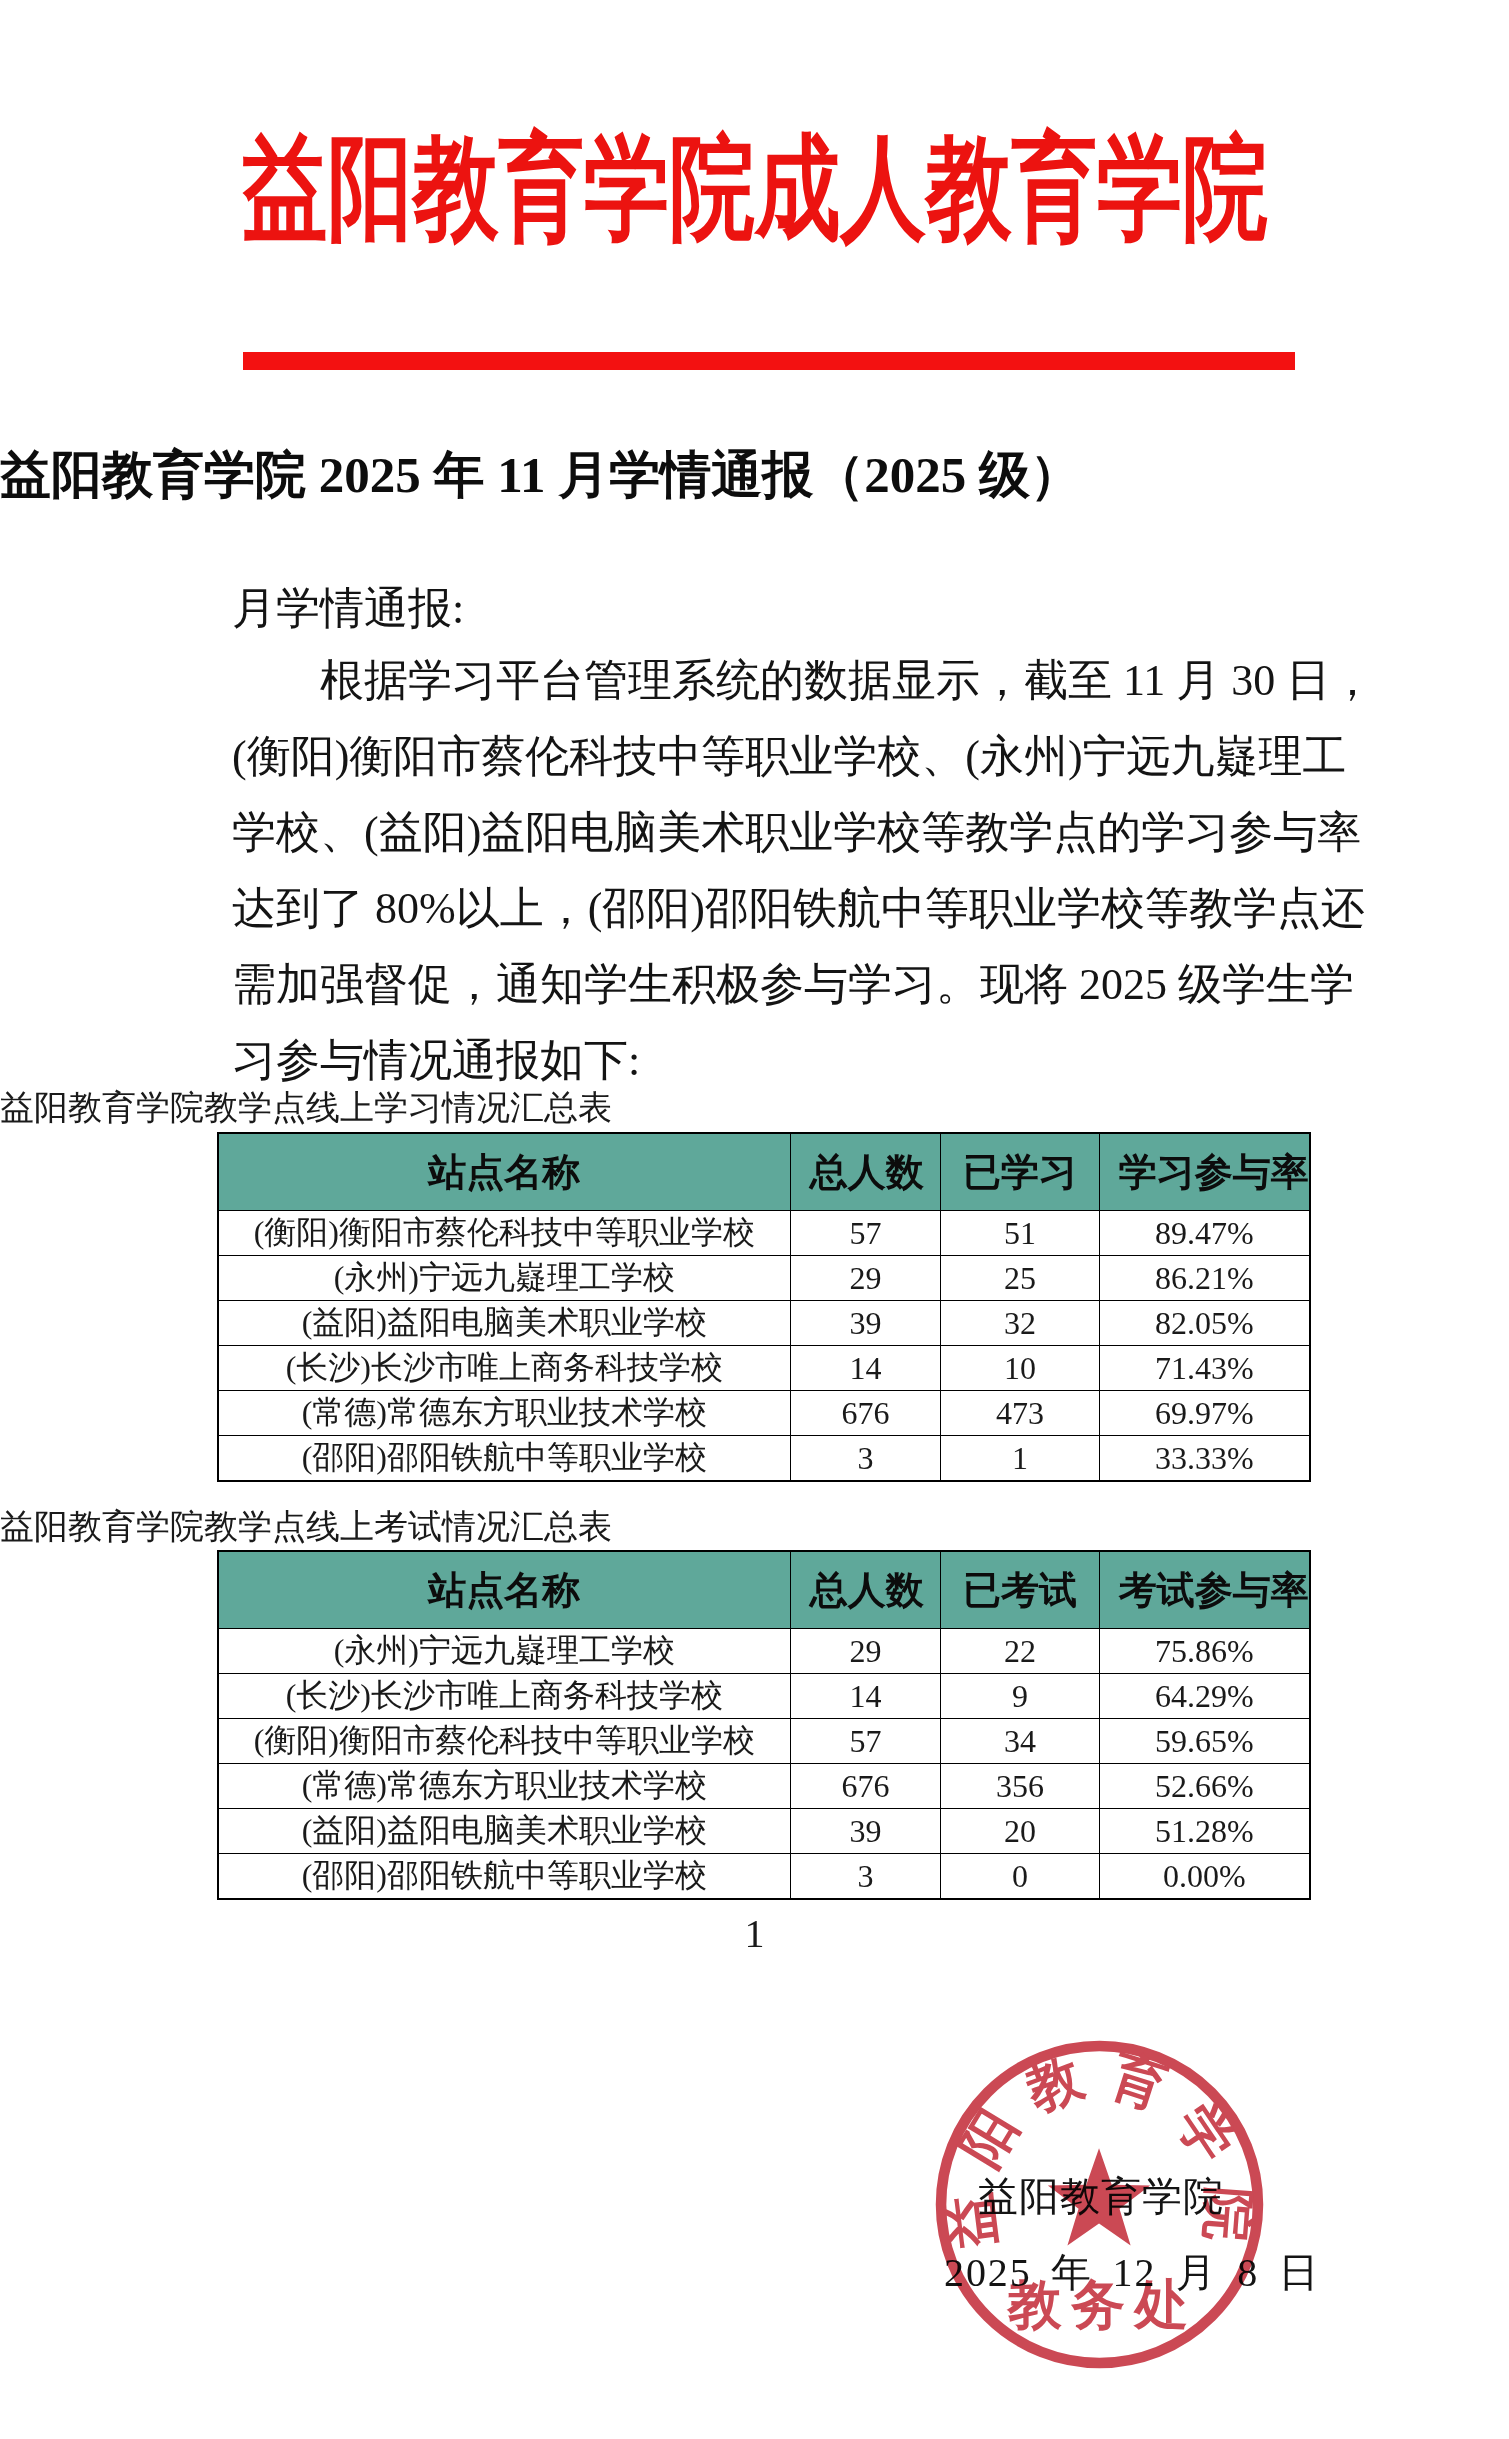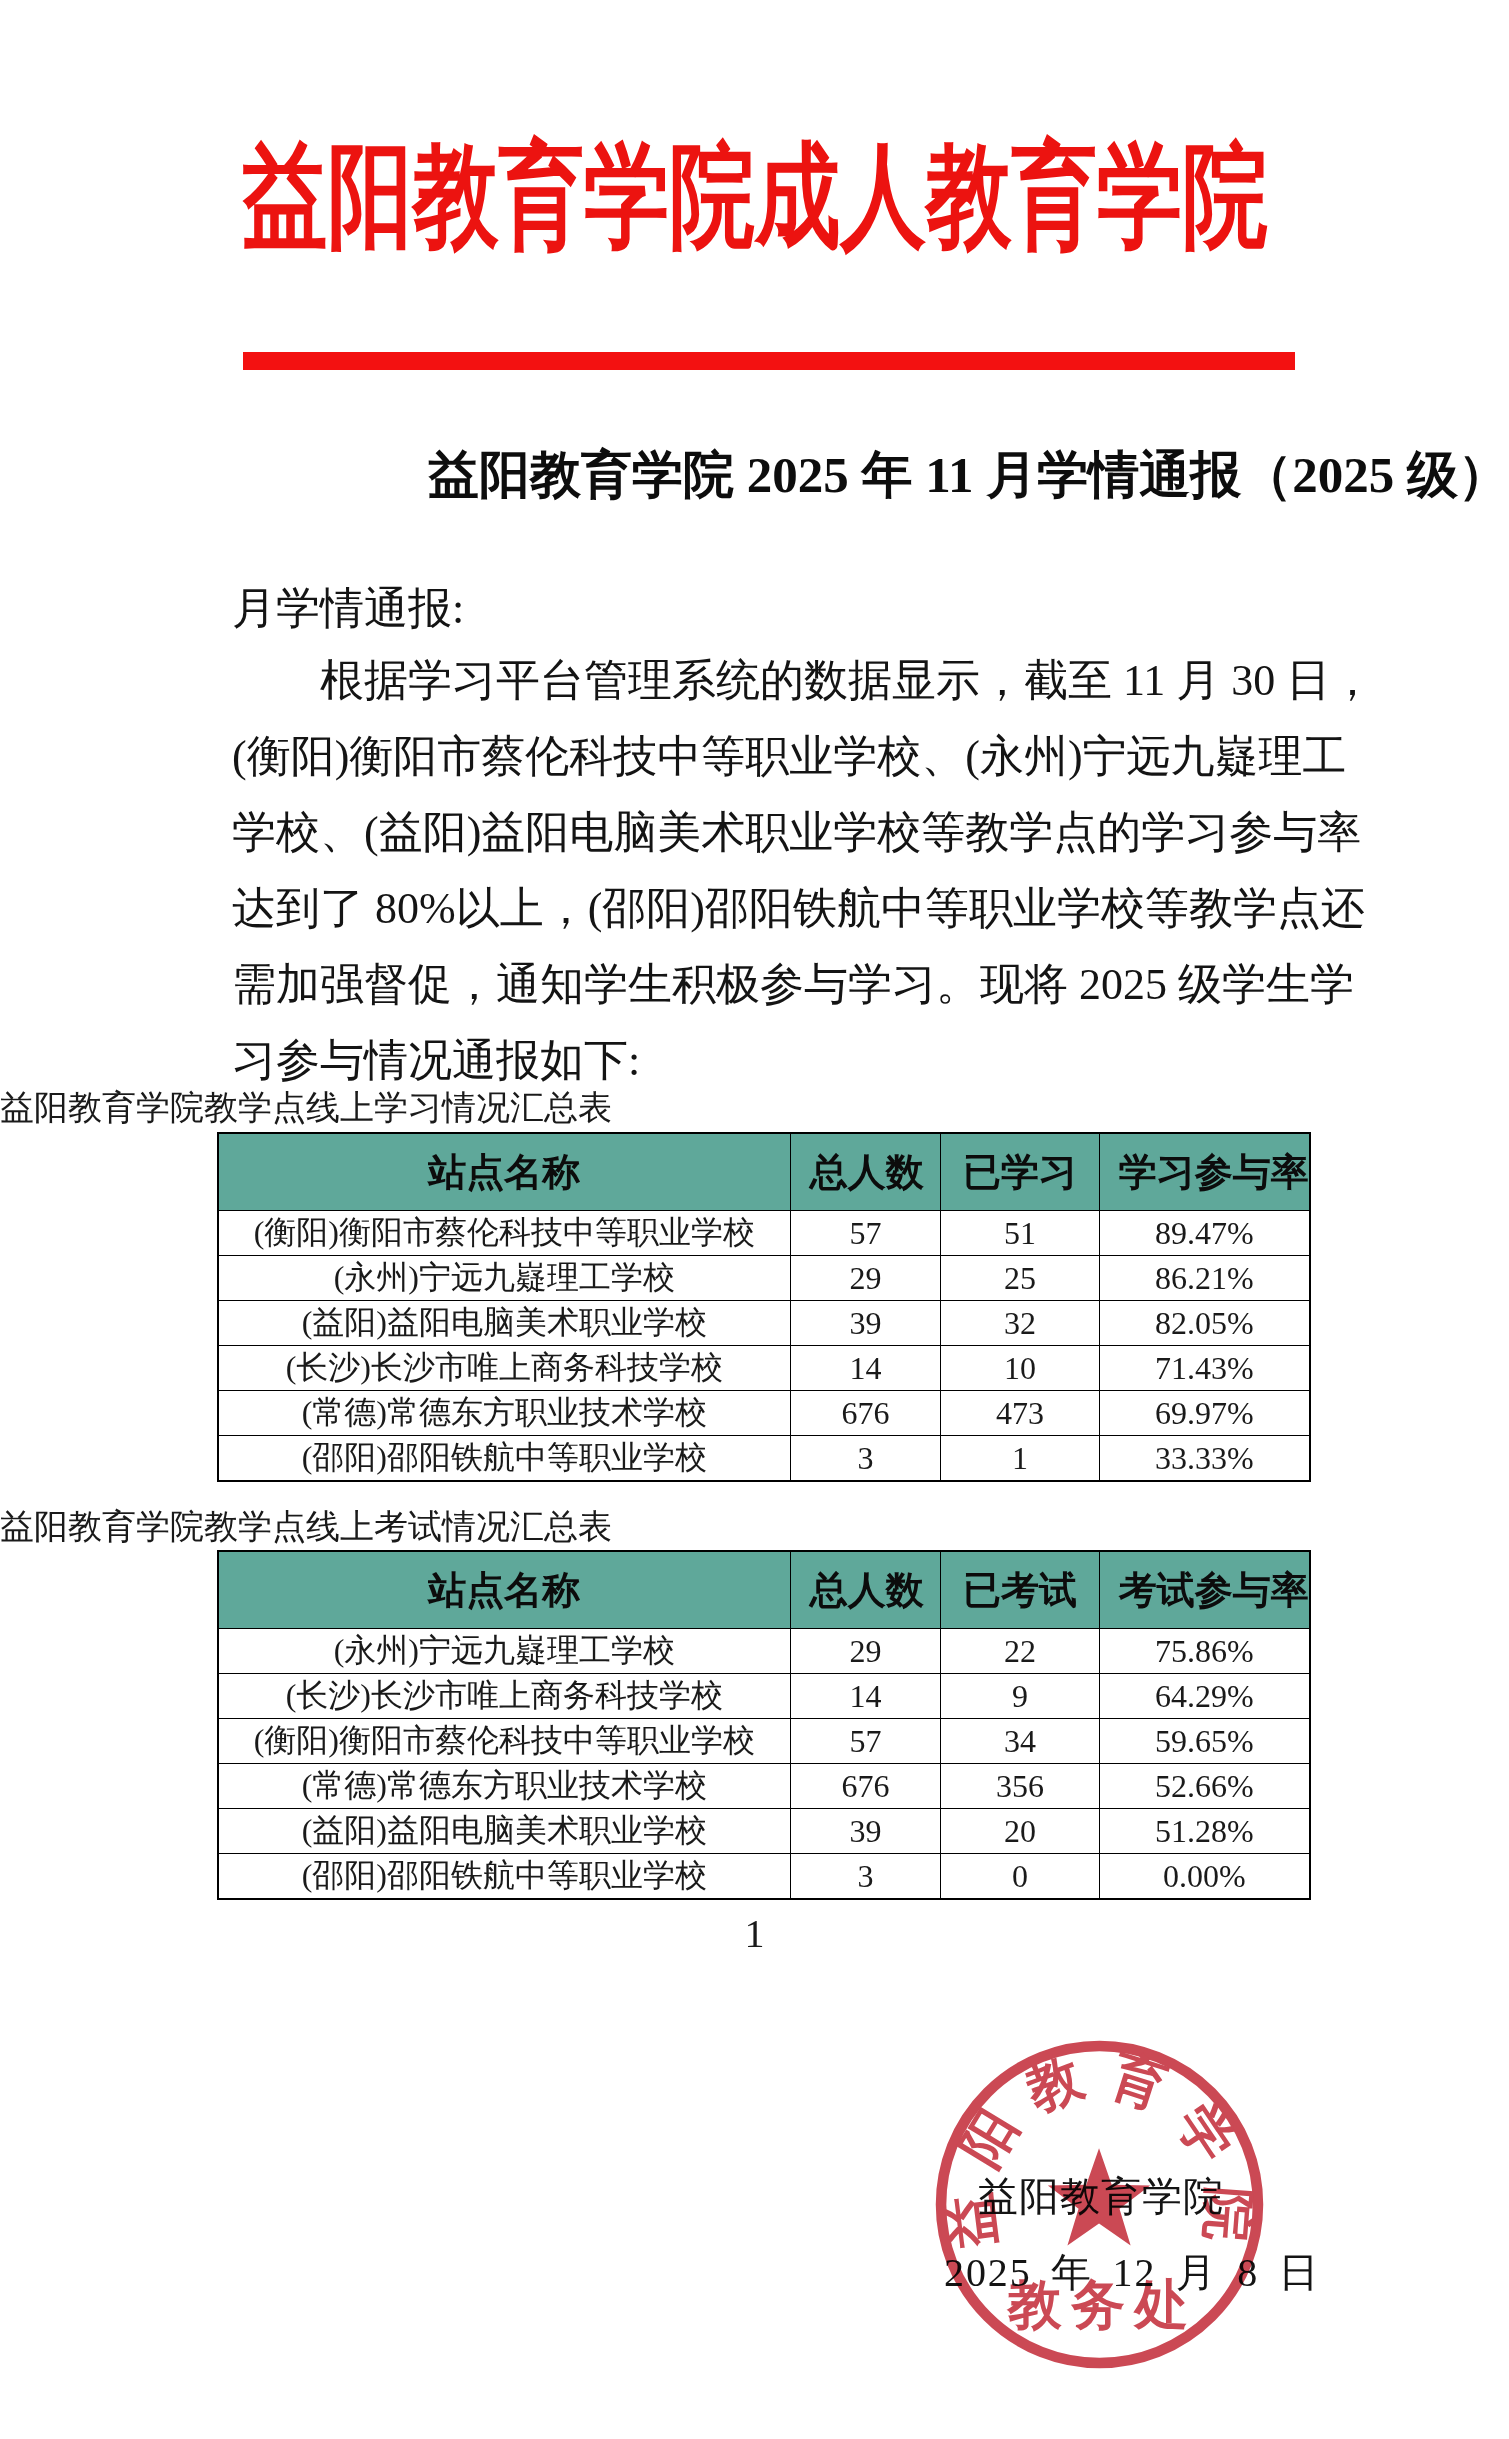--- a/index.html
+++ b/index.html
@@ -8,40 +8,41 @@
     width:1509px;height:2440px;
     background:#ffffff;
     font-family:"Liberation Serif","DejaVu Serif",serif;
     color:#111;
     overflow:hidden;
   }
   
   .letterhead{
     position:absolute;top:135px;left:0;width:100%;
     text-align:center;
+    font-family:Liberation Mono, monospace;
   }
   .letterhead span{
     display:inline-block;
     font-size:114px;line-height:124px;
     font-weight:700;
     color:#ec1310;
     transform:scaleX(0.75);
     transform-origin:center;
     white-space:nowrap;
     letter-spacing:0px;
   }
   .red-bar{
     position:absolute;top:352px;left:243px;
     width:1052px;height:18px;
     background:#f31111;
   }
   
   .doc-title{
     position:absolute;top:445px;left:0;width:100%;
-    text-align:right;
+    text-align:left;
     font-size:51px;line-height:61px;
     font-weight:700;color:#0d0d0d;
     white-space:nowrap;
   }
   
   .salutation{
     position:absolute;top:580px;left:232px;
     font-size:44px;line-height:57px;color:#141414;
   }
   .para{

